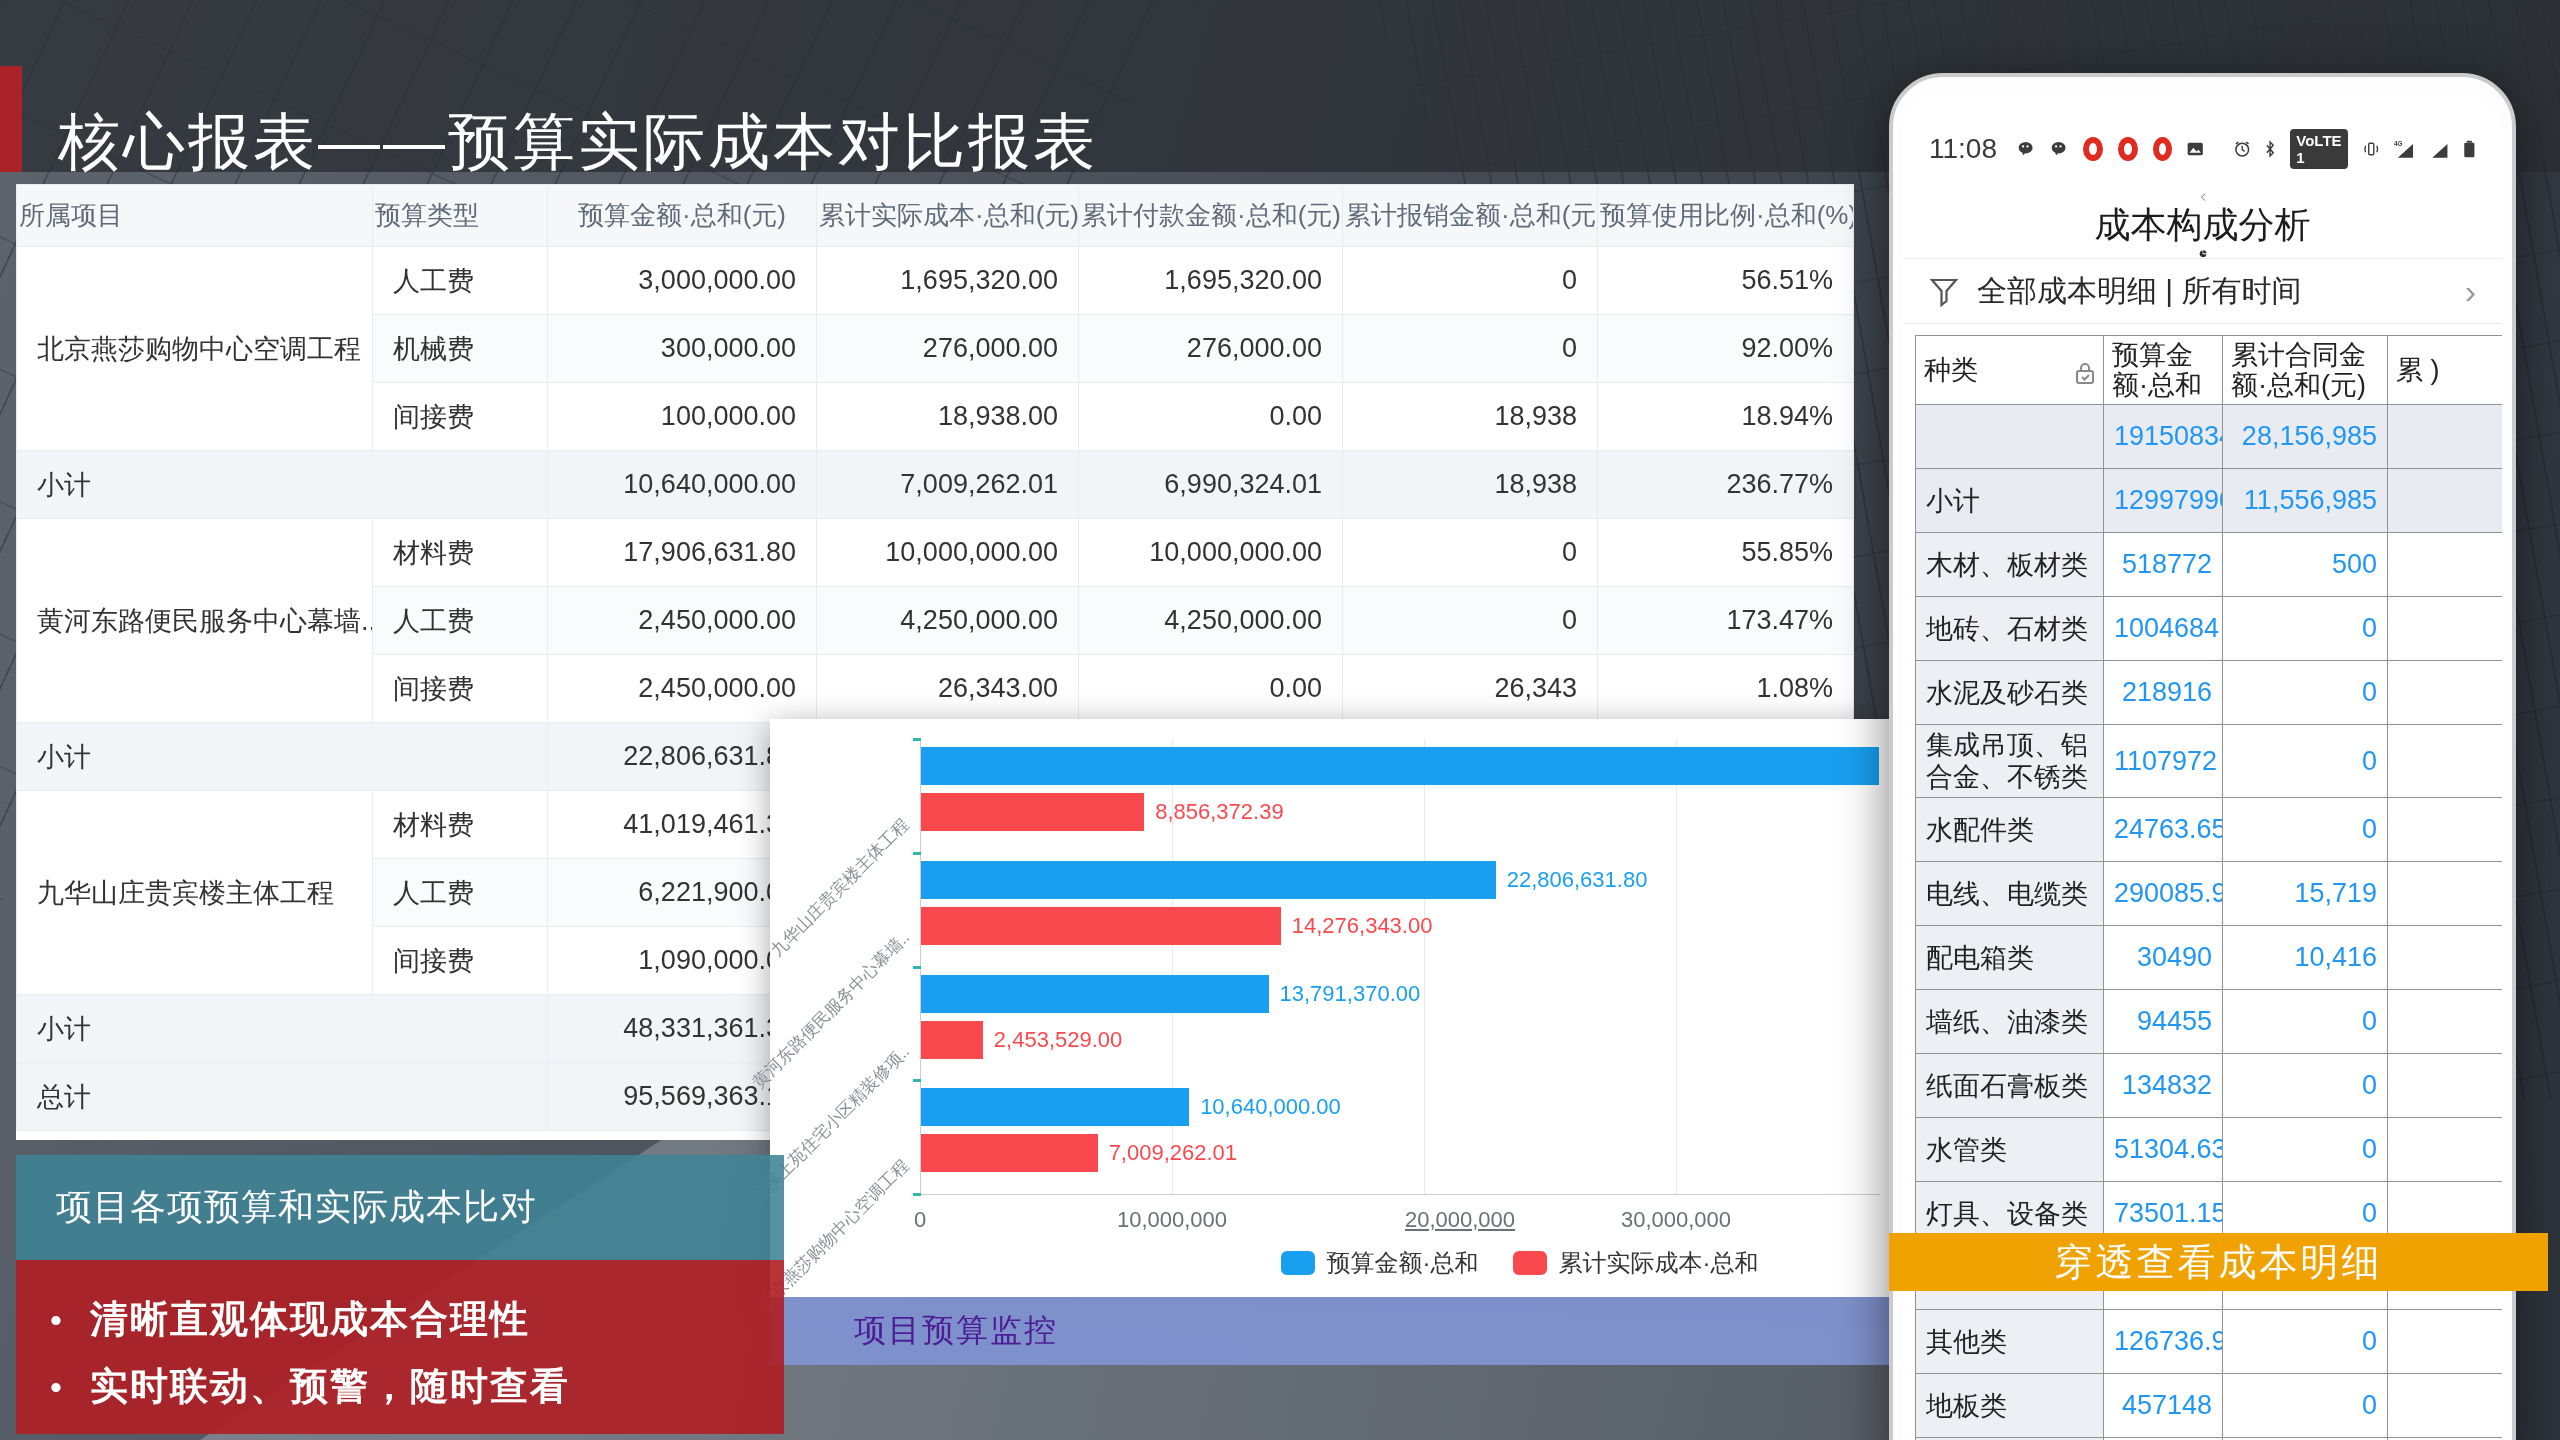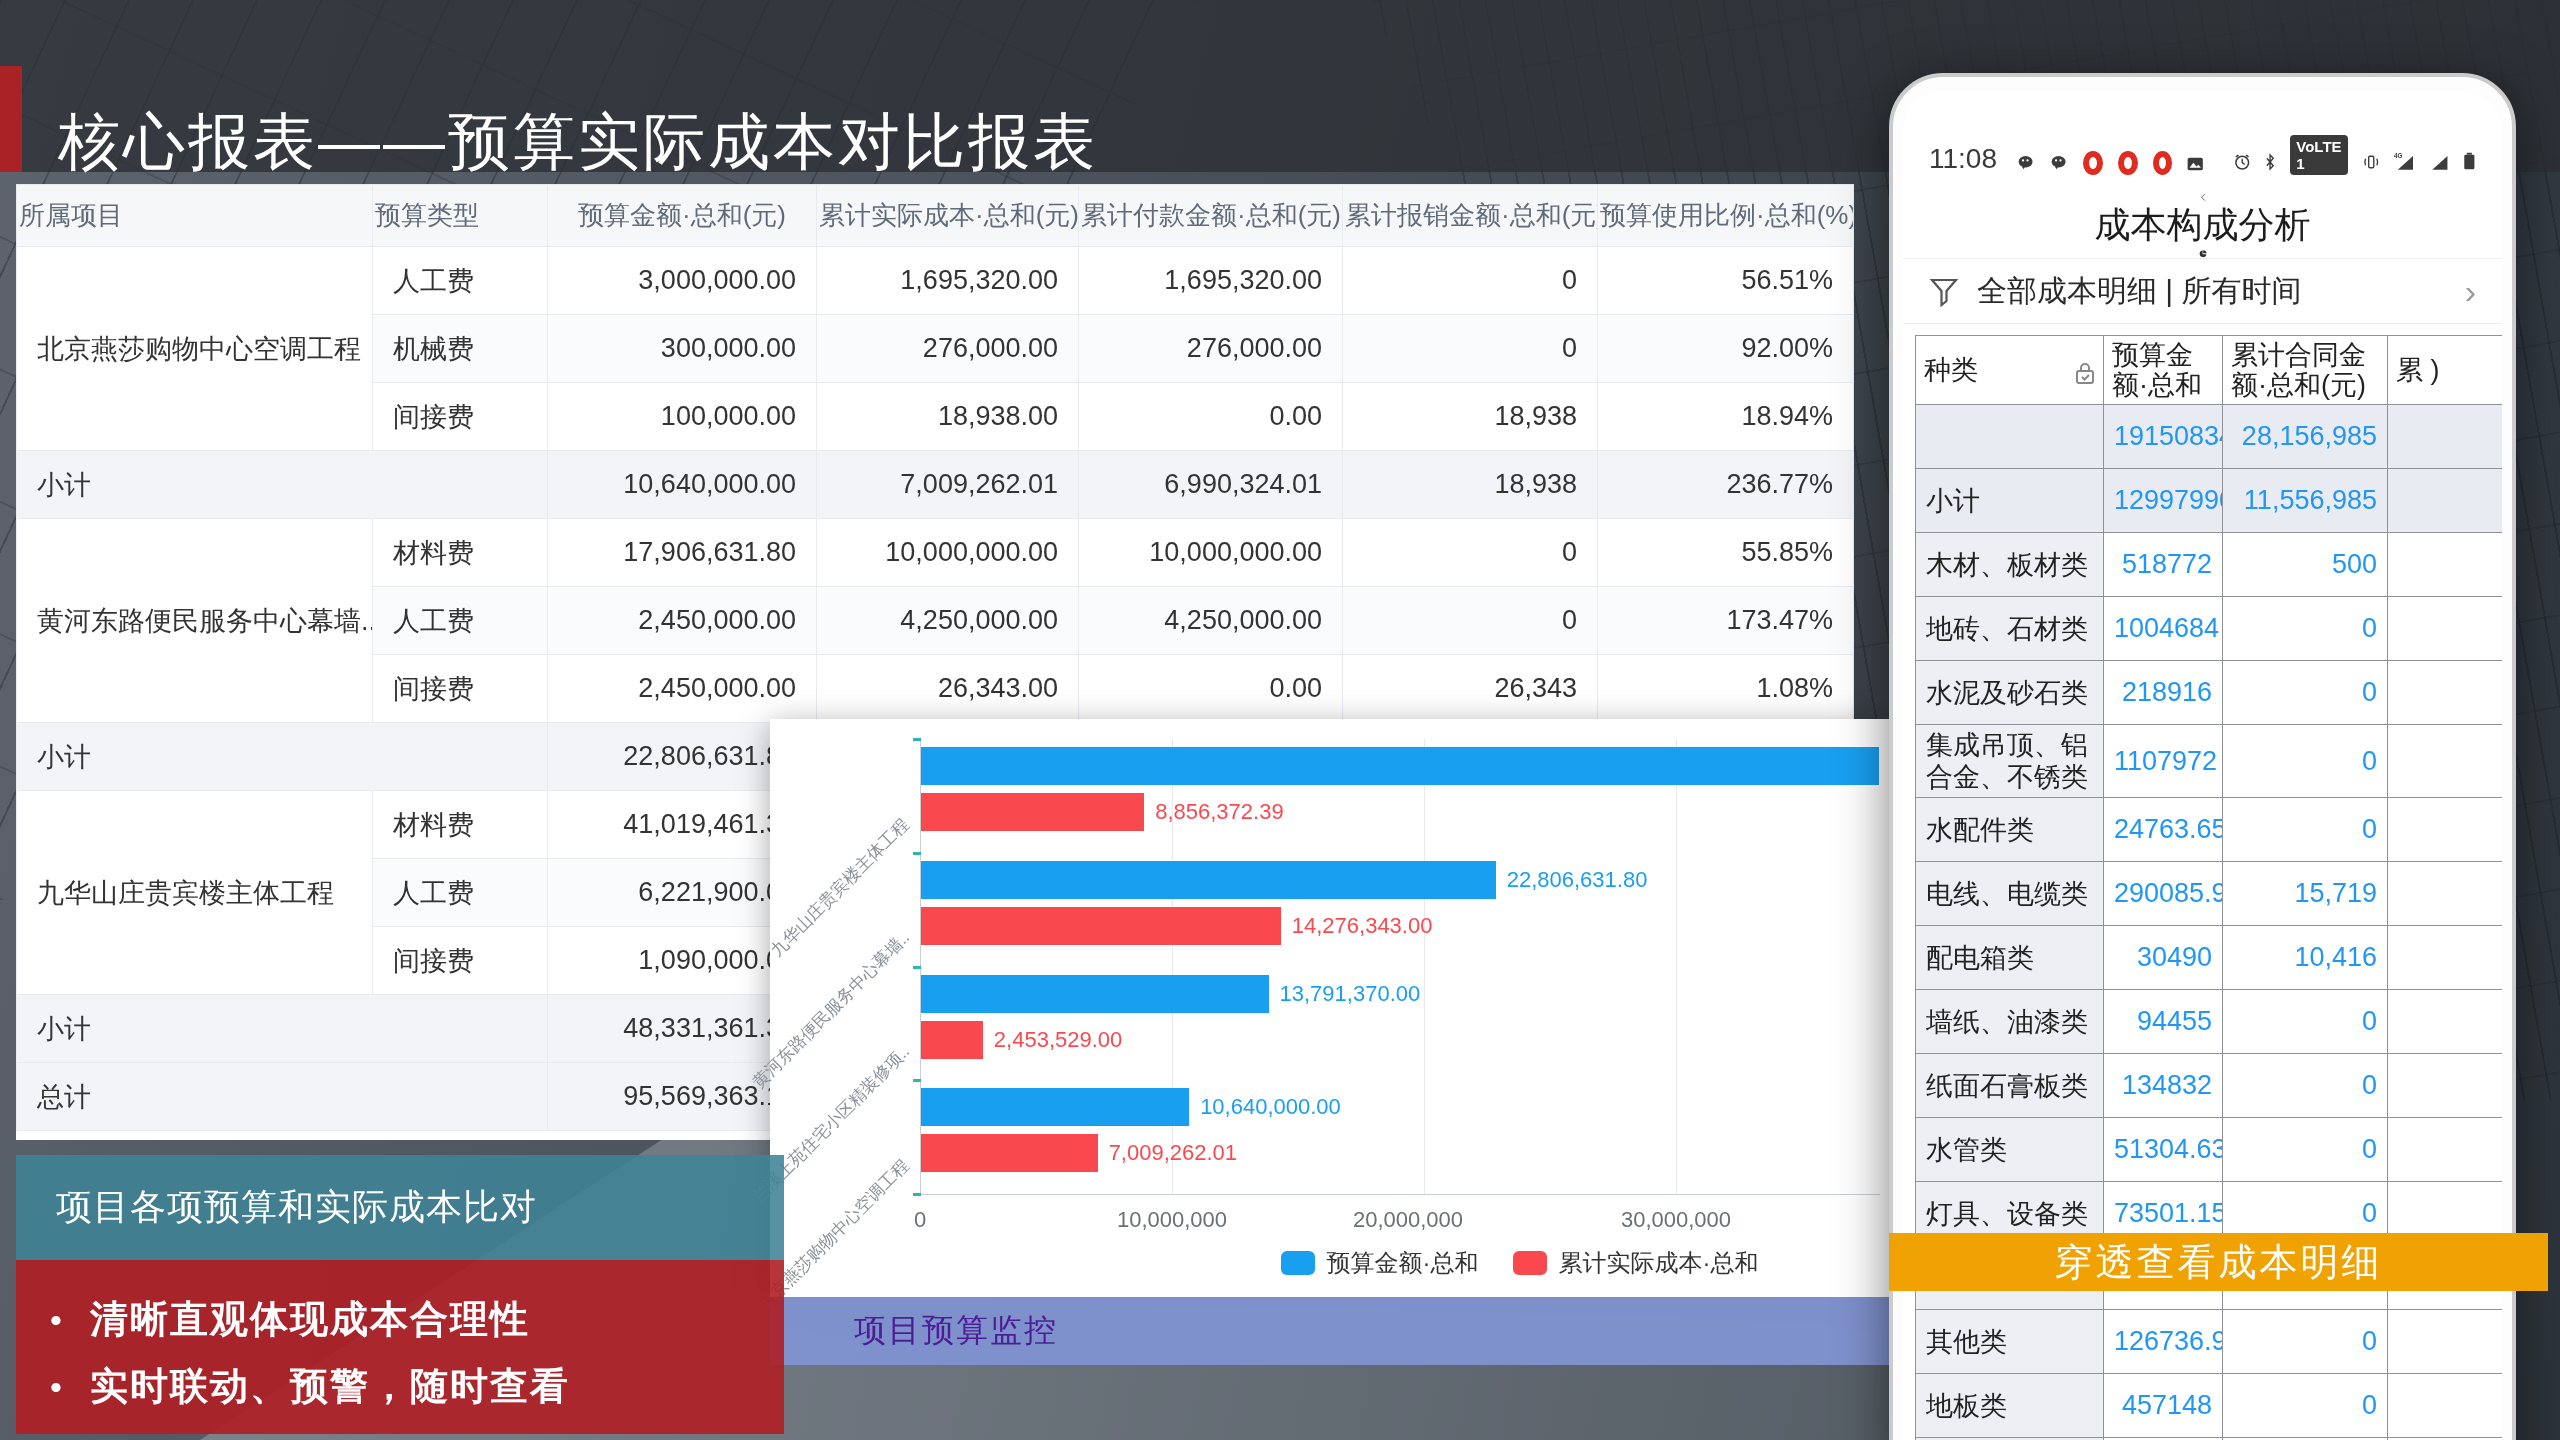--- a/index.html
+++ b/index.html
@@ -87,21 +87,21 @@
     background:rgba(128,147,207,.96); z-index:4; display:flex; align-items:center; }
   .monitor-band span { color:#4c1d95; font-size:32px; margin-left:84px; letter-spacing:2px; }
 
   
   .phone { position:absolute; left:1889px; top:73px; width:627px; height:1400px;
     background:#fdfdfd; border:4px solid #cbcbcb; border-radius:54px 54px 0 0;
     box-shadow:0 10px 50px rgba(0,0,0,.5); z-index:6; }
   .screen { position:absolute; left:10px; top:14px; width:599px; height:1353px;
     background:#fff; border-radius:40px 40px 0 0; overflow:hidden; }
   .statusbar { position:absolute; left:0; top:32px; width:599px; height:52px;
-    display:flex; align-items:flex-end; padding:0 26px; gap:15px; }
+    display:flex; align-items:center; padding:0 26px; gap:15px; }
   .statusbar .time { font-size:28px; color:#3a3a3a; margin-right:6px; }
   .sb-spacer { flex:1; }
   .volte { background:#3a3a3a; color:#fff; font-size:15px; border-radius:4px;
     padding:3px 6px; font-weight:700; letter-spacing:0; }
   .ring { width:24px; height:24px; border-radius:50%; border:6px solid #df2b20; display:inline-block; }
   .navbar { position:absolute; left:0; top:102px; width:599px; height:66px;
     display:flex; align-items:center; padding:0 26px; border-bottom:1px solid #ededed;flex-direction:column; }
   .nav-title { flex:1; text-align:center; font-size:36px; color:#1c1c1c; }
   .filter-row { position:absolute; left:0; top:169px; width:599px; height:64px;
     display:flex; align-items:center; padding:0 26px; gap:18px; border-bottom:1px solid #ededed; }
@@ -281,21 +281,21 @@
         <li>实时联动、预警，随时查看</li>
       </ul>
   </div>
 
   <div class="chart-panel">
     <div class="plot" id="chart-plot">
         <div class="x-tick-label" style="left: 150px;">0</div>
         <div class="gridline" style="left: 402px;"></div>
         <div class="x-tick-label" style="left: 402px;">10,000,000</div>
         <div class="gridline" style="left: 654px;"></div>
-        <div class="x-tick-label" style="left: 638px;">20,000,000</div>
+        <div class="x-tick-label" style="left: 690px; text-decoration: underline;">20,000,000</div>
         <div class="gridline" style="left: 906px;"></div>
         <div class="x-tick-label" style="left: 906px;">30,000,000</div>
         <div class="axis-x"></div>
         <div class="axis-y"></div>
         <div class="tick-teal" style="top: 19px;"></div>
         <div class="tick-teal" style="top: 132.75px;"></div>
         <div class="tick-teal" style="top: 246.5px;"></div>
         <div class="tick-teal" style="top: 360.25px;"></div>
         <div class="tick-teal" style="top: 474px;"></div>
         <div class="bar" style="left: 151px; top: 28px; width: 958px; background: rgb(24, 159, 240);"></div>

